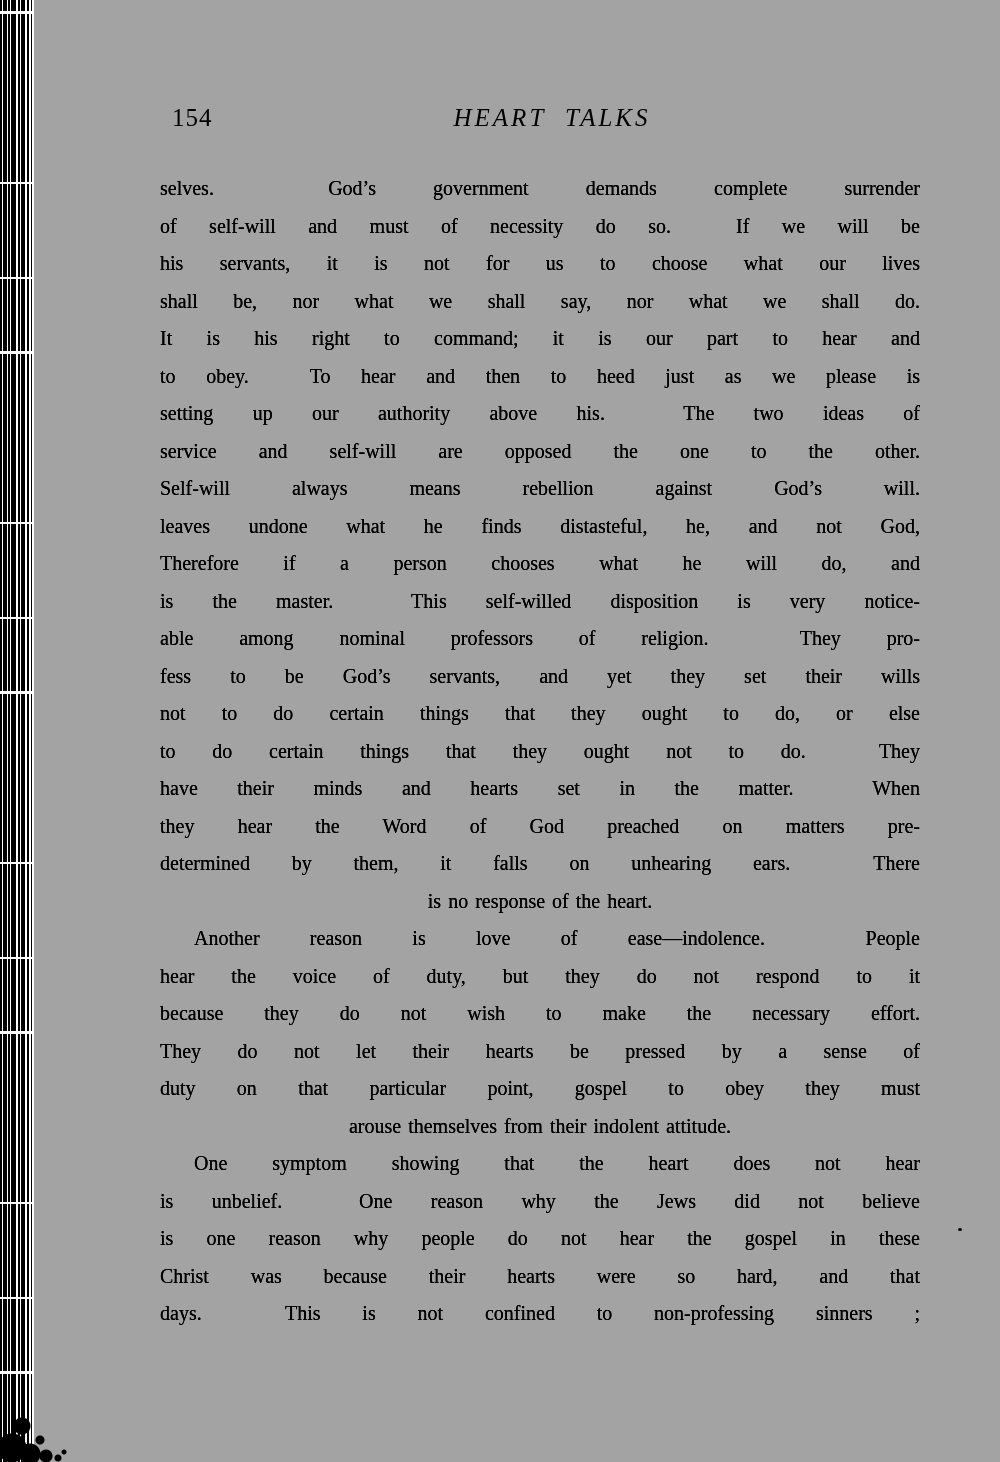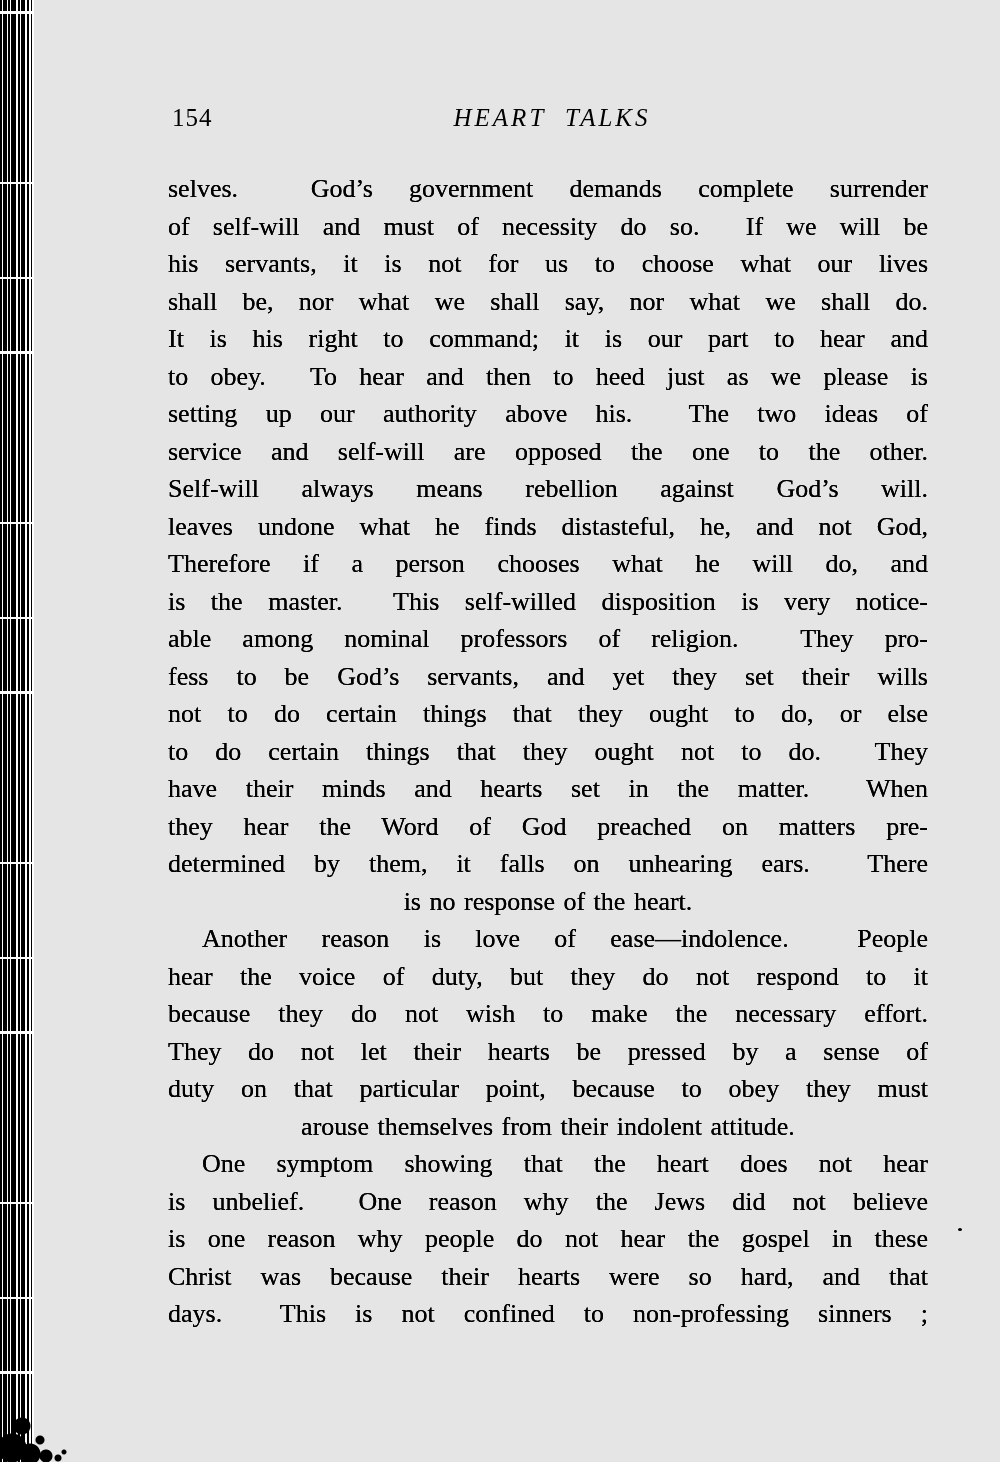--- a/index.html
+++ b/index.html
@@ -1,20 +1,20 @@
 <!DOCTYPE html>
 <html><head>
 <meta charset="utf-8">
 <style>
   html,body{margin:0;padding:0;background:#ffffff;}
   .page{
     position:relative;
     width:1000px;
     height:1462px;
-    background:#e5e5e5;
+    background:#a3a3a3;
     overflow:hidden;
     font-family:"Liberation Serif", serif;
     color:#000;
   }
   
   .gutter{
     position:absolute;
     left:0; top:0;
     width:34px; height:1462px;
     background-image:
@@ -69,23 +69,23 @@
     position:absolute;
     left:0; top:0;
     width:100%;
     text-align:center;
     letter-spacing:3px;
     word-spacing:10px;
     font-style:italic;
   }
   .body{
     position:absolute;
-    left:168px; top:170px;
+    left:160px; top:170px;
     width:760px;
-    font-size:26px;
+    font-size:20px;
     line-height:37.5px;
     word-spacing:2px;
     text-shadow:0 0 0.4px #000;
   }
   .line{
     white-space:normal;
     text-align:center;
   }
   .just{
     text-align:justify;
@@ -128,21 +128,21 @@
     <div class="line just">to do certain things that they ought not to do.&nbsp; They</div>
     <div class="line just">have their minds and hearts set in the matter.&nbsp; When</div>
     <div class="line just">they hear the Word of God preached on matters pre-</div>
     <div class="line just">determined by them, it falls on unhearing ears.&nbsp; There</div>
     <div class="line">is no response of the heart.</div>
 
     <div class="line just indent">Another reason is love of ease—indolence.&nbsp; People</div>
     <div class="line just">hear the voice of duty, but they do not respond to it</div>
     <div class="line just">because they do not wish to make the necessary effort.</div>
     <div class="line just">They do not let their hearts be pressed by a sense of</div>
-    <div class="line just">duty on that particular point, because to obey they must</div>
+    <div class="line just">duty on that particular point, gospel to obey they must</div>
     <div class="line">arouse themselves from their indolent attitude.</div>
 
     <div class="line just indent">One symptom showing that the heart does not hear</div>
     <div class="line just">is unbelief.&nbsp; One reason why the Jews did not believe</div>
     <div class="line just">is one reason why people do not hear the gospel in these</div>
     <div class="line just">Christ was because their hearts were so hard, and that</div>
     <div class="line just">days.&nbsp; This is not confined to non-professing sinners&nbsp;;</div>
   </div>
 
 </div>

